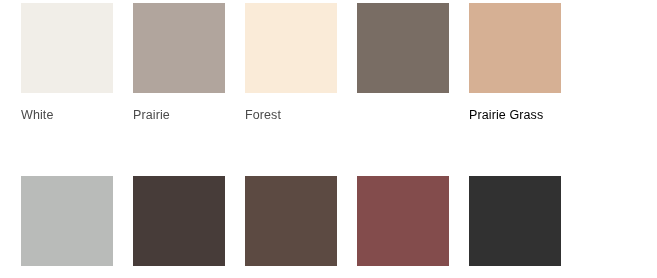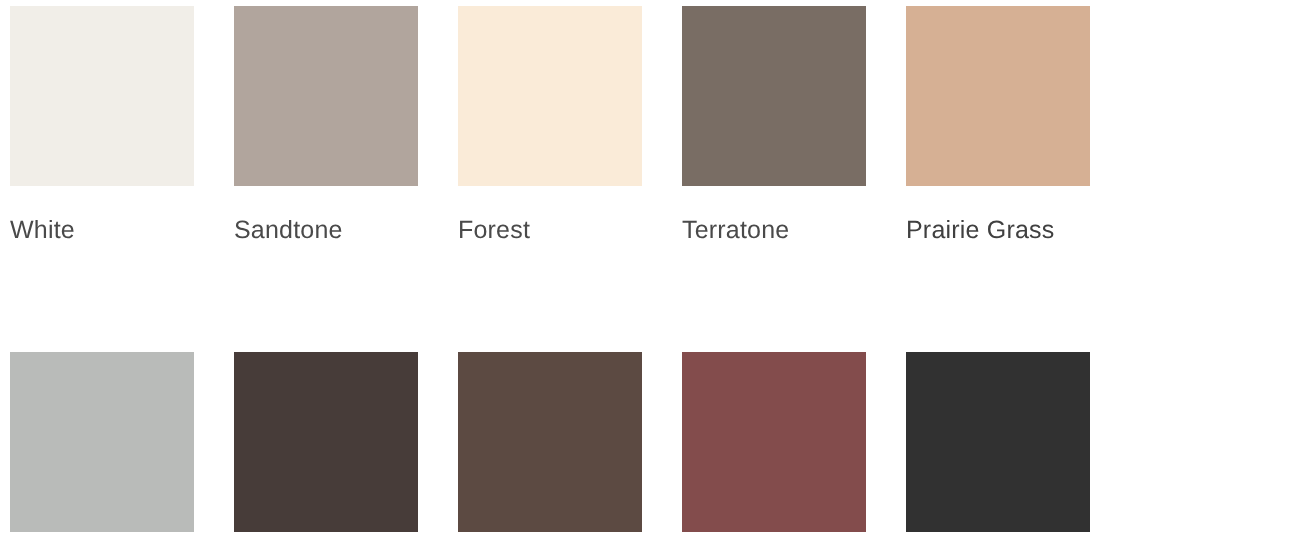--- a/index.html
+++ b/index.html
@@ -11,21 +11,21 @@
     height: 278px;
     background: #ffffff;
     font-family: "Liberation Sans", sans-serif;
     overflow: hidden;
   }
   .palette {
     position: relative;
     width: 657px;
     height: 278px;
     box-sizing: border-box;
-    padding: 3px 0 0 5px;
+    padding: 3px 0 0 21px;
   }
   .swatch-row {
     display: flex;
     flex-direction: row;
     align-items: flex-start;
     margin: 0;
   }
   .swatch-row.row-2 {
     margin-top: 53px;
   }
@@ -63,37 +63,36 @@
 
   <div class="swatch-row row-1">
 
     <div class="swatch-cell">
       <span class="swatch-chip" style="background-color: rgb(241, 238, 232);"></span>
       <span class="swatch-label" style="color: rgb(74, 74, 74);">White</span>
     </div>
 
     <div class="swatch-cell">
       <span class="swatch-chip" style="background-color: rgb(177, 165, 157);"></span>
-      <span class="swatch-label" style="color: rgb(74, 74, 74);">Sandtone</span>
+      <span class="swatch-label" style="color: rgb(74, 74, 74);">Prairie</span>
     </div>
 
     <div class="swatch-cell">
       <span class="swatch-chip" style="background-color: rgb(250, 235, 216);"></span>
       <span class="swatch-label" style="color: rgb(74, 74, 74);">Forest</span>
     </div>
 
     <div class="swatch-cell">
       <span class="swatch-chip" style="background-color: rgb(121, 109, 100);"></span>
-      <span class="swatch-label" style="color: rgb(74, 74, 74);">Terratone</span>
     </div>
 
 
     <div class="swatch-cell">
       <span class="swatch-chip" style="background-color: rgb(214, 176, 148);"></span>
-      <span class="swatch-label" style="color: #404040;">Prairie Grass</span>
+      <span class="swatch-label" style="color: #000000;">Prairie Grass</span>
     </div>
 
   </div>
 
   <div class="swatch-row row-2">
 
     <div class="swatch-cell">
       <span class="swatch-chip" style="background-color: rgb(185, 187, 185);"></span>
 
     </div>

